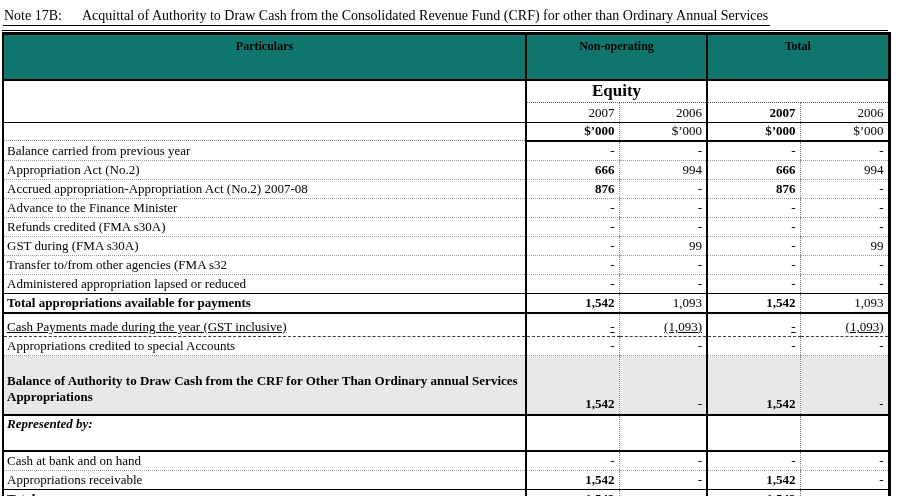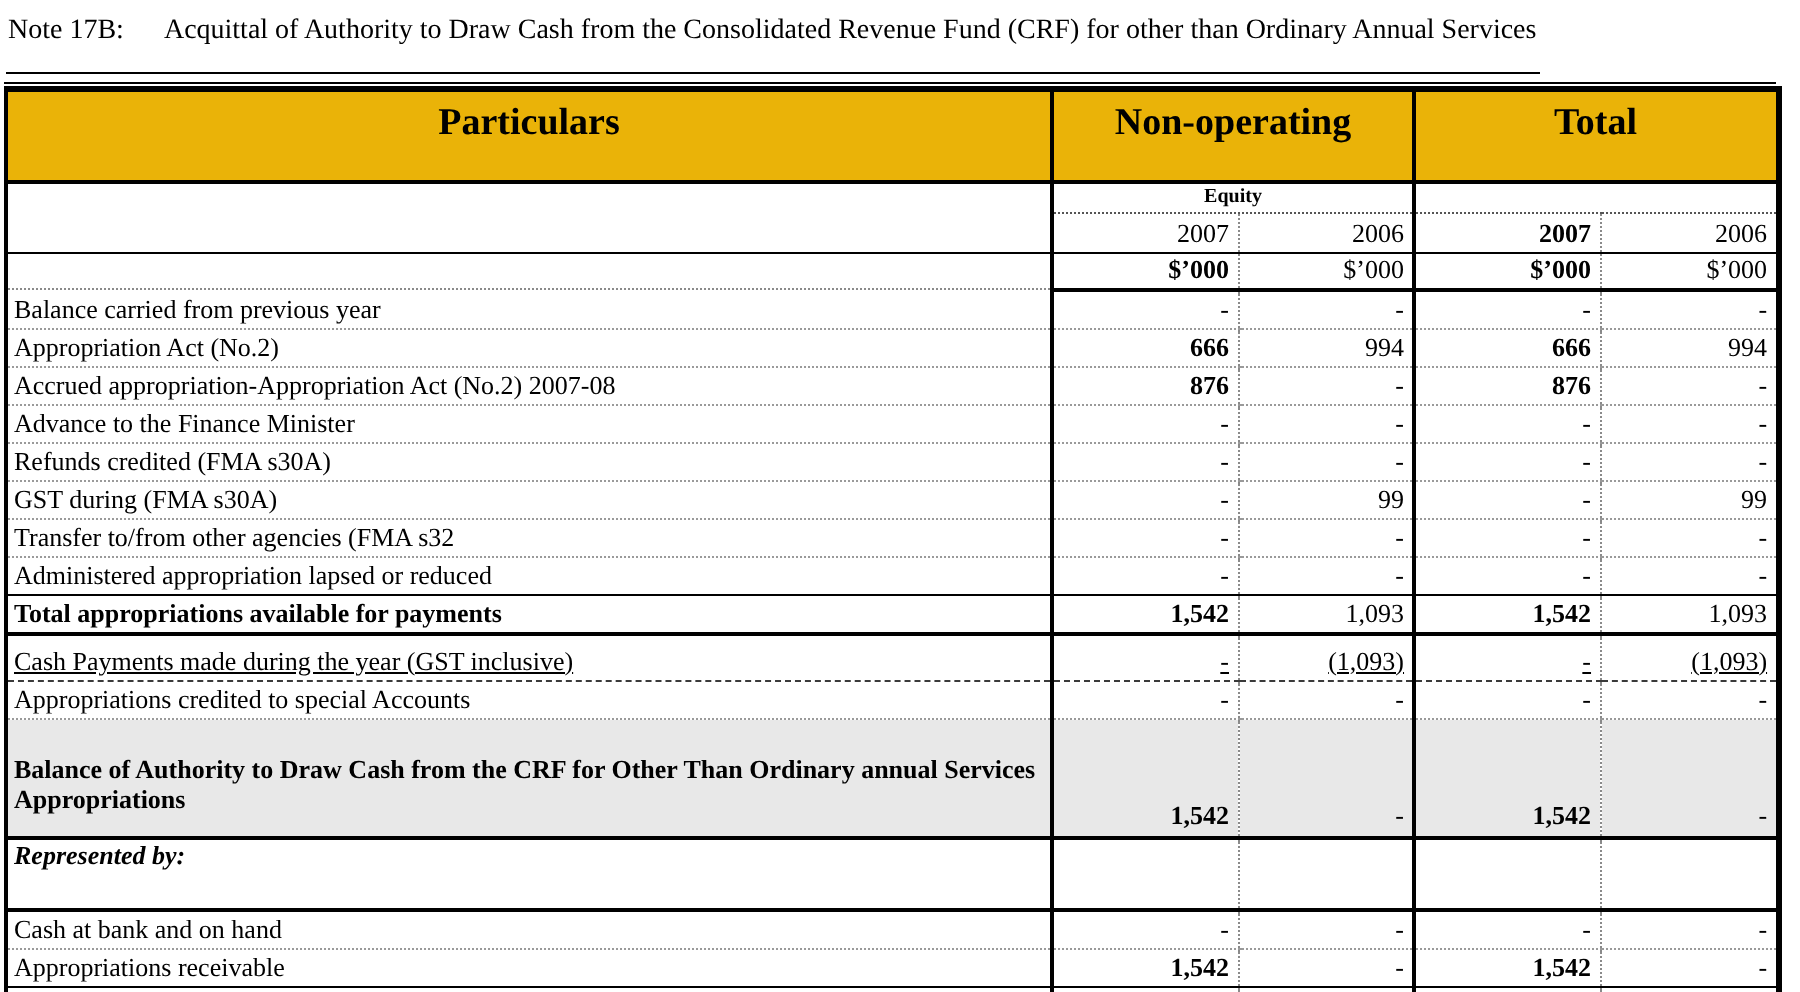--- a/index.html
+++ b/index.html
@@ -6,21 +6,21 @@
   body{
     width:900px;height:496px;
     font-family:"Liberation Serif","DejaVu Serif",serif;
     color:#000;
     -webkit-font-smoothing:antialiased;
   }
   .page{padding:6px 5px 0 2px;}
   .note-title{
     display:inline-block;
     border-bottom:1px solid #000;
-    padding:0 2px 12px 1px;
+    padding:0 2px 1px 1px;
     font-size:14px;
     margin-left:1px;
     white-space:nowrap;
   }
   .title-gap{display:inline-block;width:20px;}
   .top-rule{width:886px;height:1px;background:#000;margin:4px 0 1px 0;}
   table.fin{
     border-collapse:collapse;
     table-layout:fixed;
     width:886px;
@@ -34,33 +34,33 @@
   td.lbl{text-align:left;padding:0 3px 1px 3px;vertical-align:bottom;}
   td.num{text-align:right;padding:0 4px 1px 2px;vertical-align:bottom;}
   .b{font-weight:bold;}
   
   .c1{border-left:2px solid #000;}
   .c2{border-left:1px dotted #8a8a8a;}
   .c3{border-left:2px solid #000;}
   .c4{border-left:1px dotted #8a8a8a;}
   
   tr.ghead td{
-    background:#eab308;
+    background:#0f766e;
     height:39px;
     vertical-align:top;
     padding-top:4px;
     text-align:center;
     font-weight:bold;
-    font-size:19px;
+    font-size:12px;
     border-bottom:2px solid #000;
   }
   
   tr.equity td{height:13px;}
   tr.equity td.eq{
-    text-align:center;font-weight:bold;font-size:10px;
+    text-align:center;font-weight:bold;font-size:17px;
     border-bottom:1px dotted #555;
     margin-top:36px;
   }
   
   tr.years td{height:18px;border-bottom:1px solid #000;}
   
   tr.units td{height:16px;}
   tr.units td.num{border-bottom:2px solid #000;}
   tr.units td.lbl{border-bottom:1px dotted #8a8a8a;}
   

